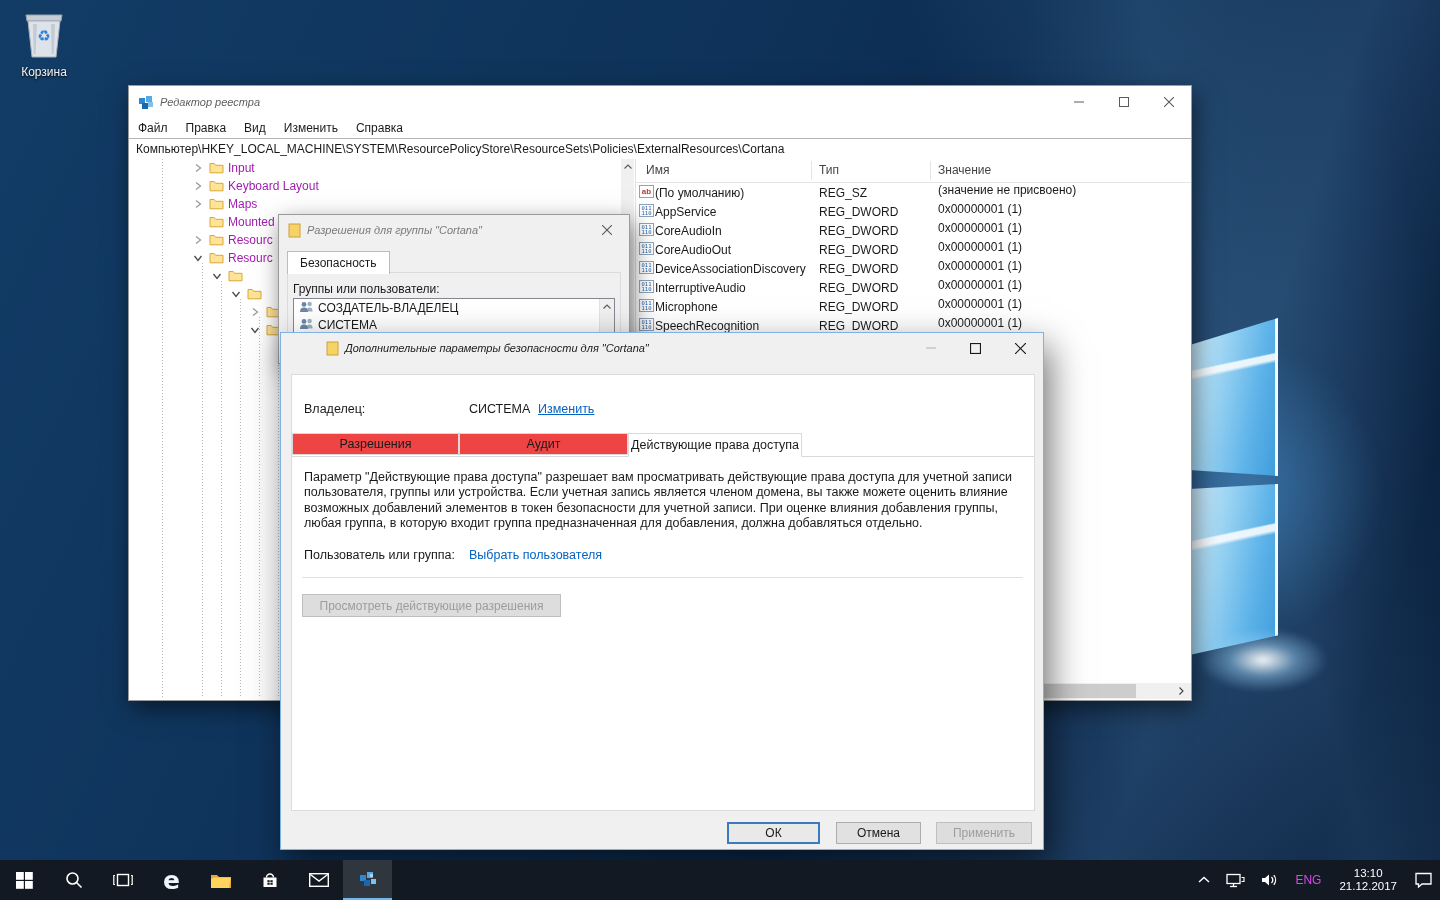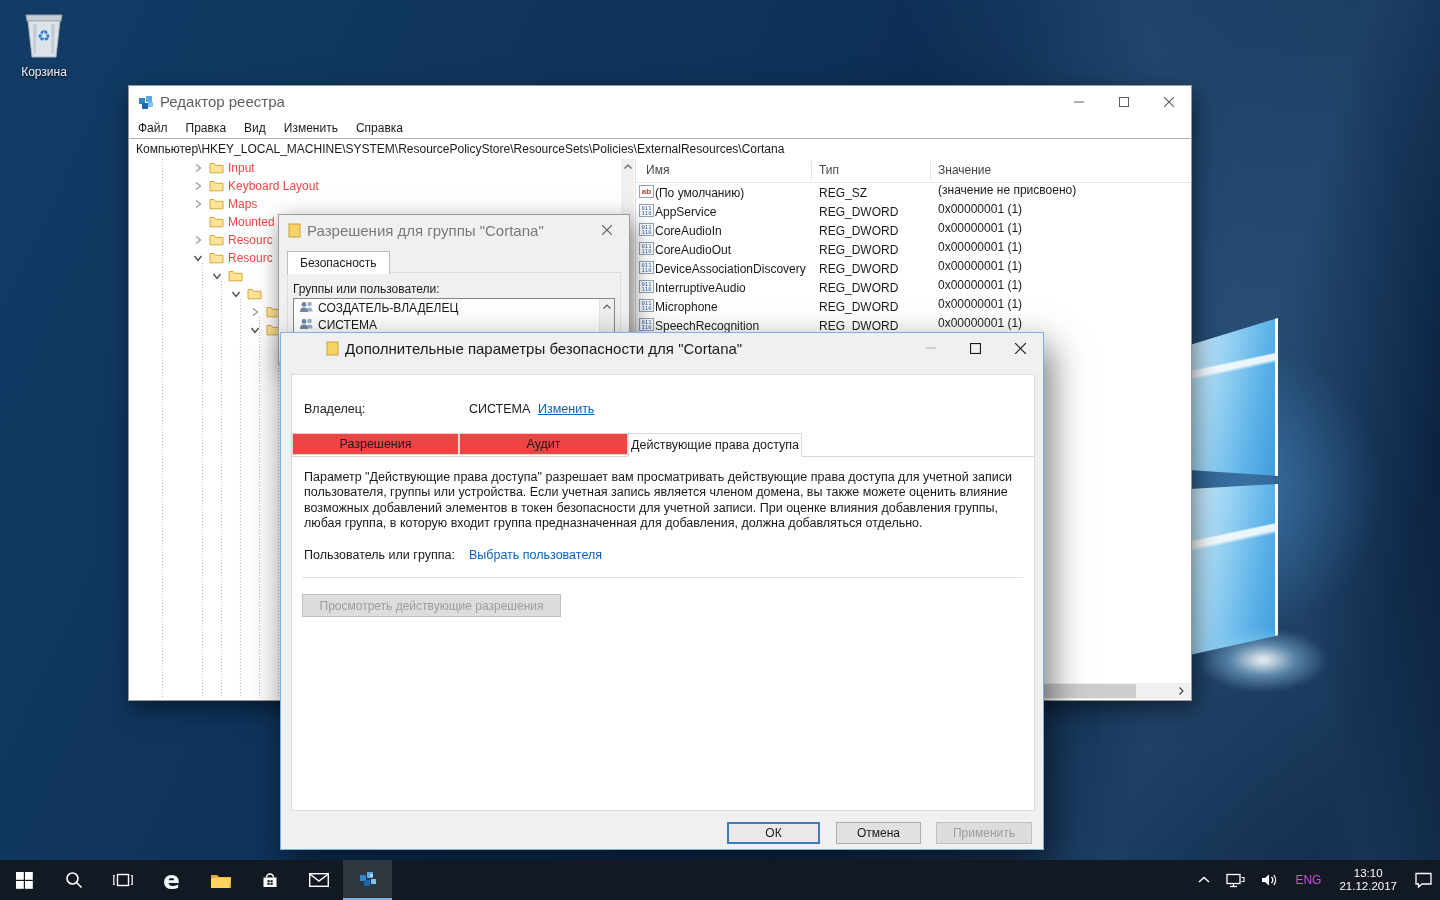--- a/index.html
+++ b/index.html
@@ -24,38 +24,38 @@
   .glowspot{position:absolute;left:1198px;top:628px;width:130px;height:64px;
     background:radial-gradient(closest-side,rgba(255,255,255,.95),rgba(160,215,250,.45),transparent);filter:blur(2px);}
   
   .bin{position:absolute;left:8px;top:8px;width:72px;text-align:center;cursor:default;}
   .bin-label{margin-top:2px;color:#f2f2f2;font-size:12px;text-shadow:0 1px 2px rgba(0,0,0,.9);}
   
   .window{position:absolute;background:#fff;border:1px solid #9b9b9b;box-sizing:border-box;
     box-shadow:3px 8px 22px rgba(0,0,0,.5);}
   .titlebar{position:relative;height:31px;display:flex;align-items:center;background:#fff;}
   .titlebar .appicon{margin:0 6px 0 9px;display:flex;}
-  .title-text{font-size:15px;color:#5f5f5f;}
+  .title-text{font-size:11px;color:#5f5f5f;font-style:italic;}
   .win-controls{position:absolute;right:0;top:0;height:100%;display:flex;}
   .wc{width:45px;height:100%;display:flex;align-items:center;justify-content:center;color:#5a5a5a;}
   .wc.dark{color:#1a1a1a;}
   .wc.dim{color:#b0b0b0;}
   
   #regedit{left:128px;top:85px;width:1064px;height:616px;}
   .menubar{height:21px;display:flex;align-items:center;font-size:12px;color:#1a1a1a;}
   .menu-item{padding:0 9px;height:100%;display:flex;align-items:center;}
   .addrbar{height:20px;border:1px solid #b4b4b4;border-left:none;border-right:none;
     display:flex;align-items:center;padding:0 7px;font-size:12px;color:#1a1a1a;white-space:nowrap;overflow:hidden;}
   .re-main{position:absolute;top:73px;left:0;right:0;bottom:1px;background:#fff;}
   .tree-pane{position:absolute;left:0;top:0;width:506px;bottom:0;border-right:1px solid #e0e0e0;overflow:hidden;}
   .guide{position:absolute;width:1px;background-image:repeating-linear-gradient(to bottom,#b9b9b9 0 1px,transparent 1px 3px);}
   .tree-row{position:absolute;left:0;right:14px;height:18px;}
   .tree-row .chev{position:absolute;top:4px;width:10px;height:10px;display:flex;}
   .tree-row .fold{position:absolute;top:2px;display:flex;}
-  .tree-row .tlabel{position:absolute;top:2px;font-size:12px;color:#ef4444;white-space:nowrap;}
+  .tree-row .tlabel{position:absolute;top:2px;font-size:12px;color:#a21caf;white-space:nowrap;}
   .tree-scroll{position:absolute;left:492px;top:0;width:13px;bottom:0;background:#f0f0f0;}
   .tree-scroll .sarrow{position:absolute;top:0;left:0;width:13px;height:15px;display:flex;align-items:center;justify-content:center;color:#5a5a5a;}
   .values-pane{position:absolute;left:507px;right:0;top:0;bottom:16px;overflow:hidden;}
   .v-header{position:relative;height:23px;border-bottom:1px solid #e5e5e5;font-size:12px;color:#454545;}
   .v-h{position:absolute;top:4px;}
   .v-sep{position:absolute;top:2px;bottom:2px;width:1px;background:#e5e5e5;}
   .v-row{position:relative;height:19px;}
   .vicon{position:absolute;left:3px;top:2px;width:15px;height:13px;box-sizing:border-box;
     border:1px solid #93a3b3;background:#fff;display:flex;flex-direction:column;align-items:center;justify-content:center;overflow:hidden;}
   .vicon.sz{font-size:8px;font-weight:bold;color:#b3402e;line-height:8px;}

